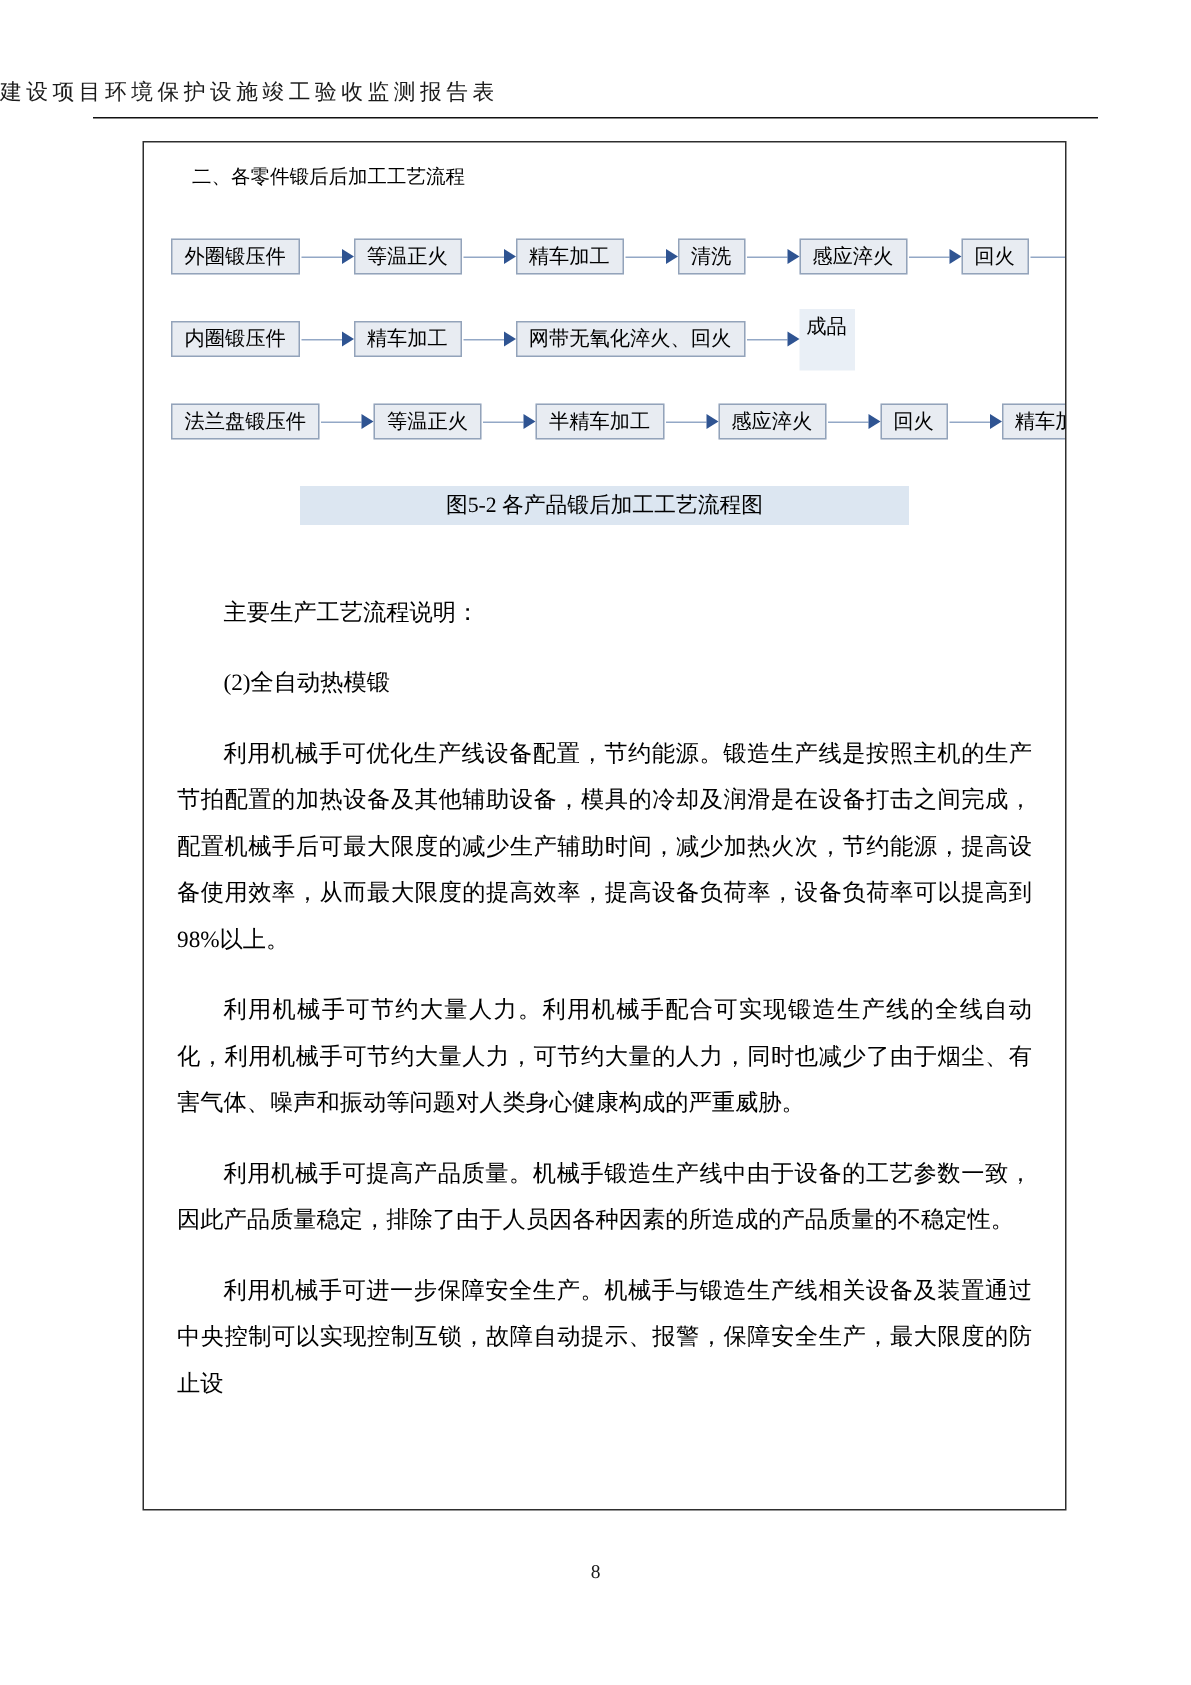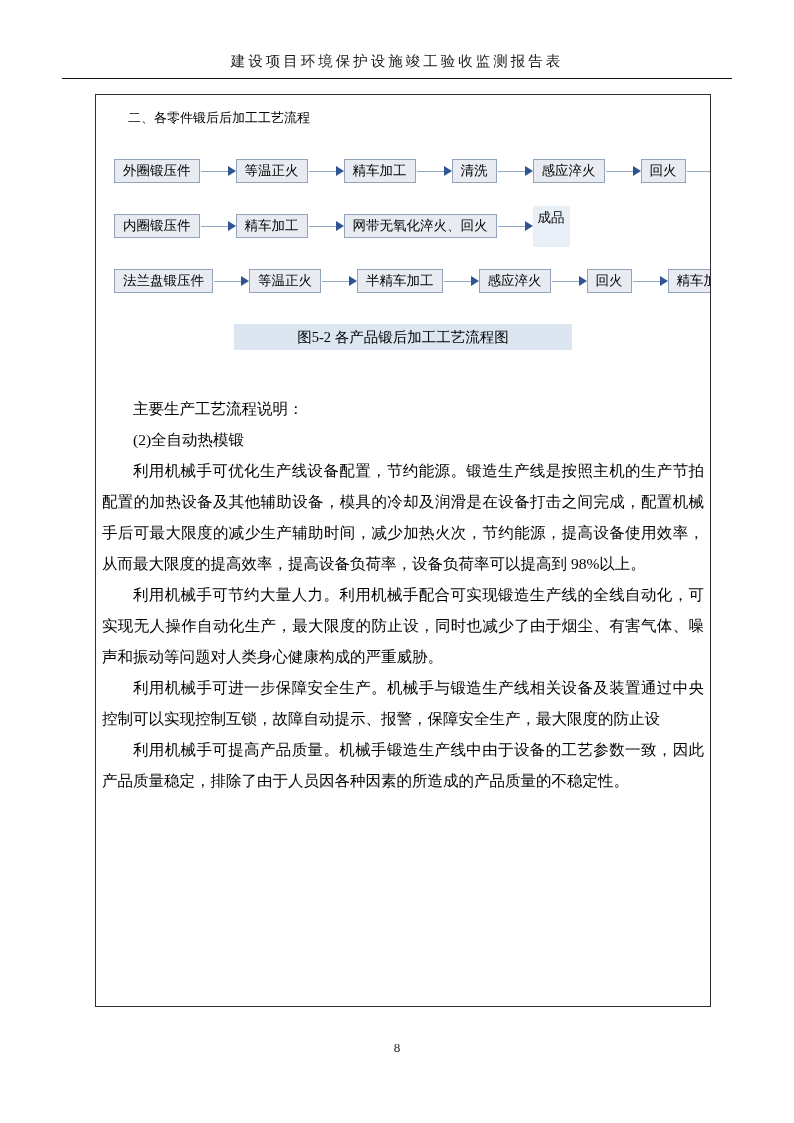--- a/index.html
+++ b/index.html
@@ -12,21 +12,20 @@
     background: #ffffff;
     font-family: "Liberation Serif", "DejaVu Serif", serif;
     color: #000000;
     overflow: hidden;
   }
 
   
   .doc-header { position: absolute; top: 0; left: 0; right: 0; }
   .doc-title {
     margin-top: 52px;
-    text-align: center;
     font-size: 14.5px;
     letter-spacing: 3px;
     color: #1a1a1a;
   }
   .header-rule {
     margin: 7px 62px 0 62px;
     border-bottom: 1.6px solid #111111;
   }
 
   
@@ -92,33 +91,33 @@
   .flow-end {
     flex: 0 0 auto;
     background: var(--end-fill, #e9eff6);
     padding: 2px 5px 20px 5px;
     font-size: 13.5px;
     line-height: 19px;
     white-space: nowrap;
   }
 
   .figure-caption {
-    width: 338px;
+    width: 406px;
     margin: 31px auto 0 auto;
     background: var(--caption-bg, #dce6f1);
     text-align: center;
     font-size: 14.5px;
     line-height: 26px;
     white-space: nowrap;
   }
 
   
   .body-text { margin-top: 43px; }
   .para {
-    margin: 0;
+    margin: 16px;
     font-size: 15.5px;
     line-height: 31px;
     text-indent: 2em;
     text-align: justify;
   }
 
   
   .page-number {
     position: absolute;
     left: 0; right: 0;
@@ -181,22 +180,22 @@
           <span class="flow-box">精车加工</span>
         </div>
       </div>
 
     <div class="figure-caption">图5-2  各产品锻后加工工艺流程图</div>
 
     <div class="body-text" id="paragraphs">
         <p class="para">主要生产工艺流程说明：</p>
         <p class="para">(2)全自动热模锻</p>
         <p class="para">利用机械手可优化生产线设备配置，节约能源。锻造生产线是按照主机的生产节拍配置的加热设备及其他辅助设备，模具的冷却及润滑是在设备打击之间完成，配置机械手后可最大限度的减少生产辅助时间，减少加热火次，节约能源，提高设备使用效率，从而最大限度的提高效率，提高设备负荷率，设备负荷率可以提高到 98%以上。</p>
-        <p class="para">利用机械手可节约大量人力。利用机械手配合可实现锻造生产线的全线自动化，可实现无人操作自动化生产，最大限度的防止设，同时也减少了由于烟尘、有害气体、噪声和振动等问题对人类身心健康构成的严重威胁。</p>
+        <p class="para">利用机械手可节约大量人力。利用机械手配合可实现锻造生产线的全线自动化，利用机械手可节约大量人力，可节约大量的人力，同时也减少了由于烟尘、有害气体、噪声和振动等问题对人类身心健康构成的严重威胁。</p>
+        <p class="para">利用机械手可提高产品质量。机械手锻造生产线中由于设备的工艺参数一致，因此产品质量稳定，排除了由于人员因各种因素的所造成的产品质量的不稳定性。</p>
         <p class="para">利用机械手可进一步保障安全生产。机械手与锻造生产线相关设备及装置通过中央控制可以实现控制互锁，故障自动提示、报警，保障安全生产，最大限度的防止设</p>
-        <p class="para">利用机械手可提高产品质量。机械手锻造生产线中由于设备的工艺参数一致，因此产品质量稳定，排除了由于人员因各种因素的所造成的产品质量的不稳定性。</p>
       </div>
 
   </div>
 
   <div class="page-number">8</div>
 
 </div>
 
 </body></html>

